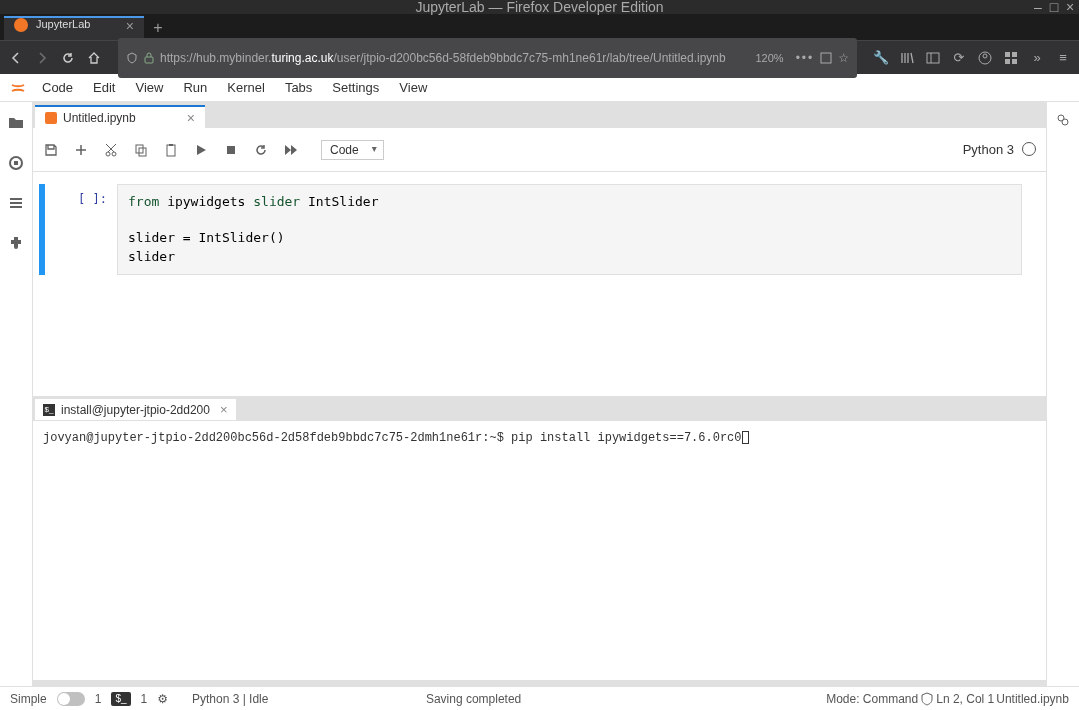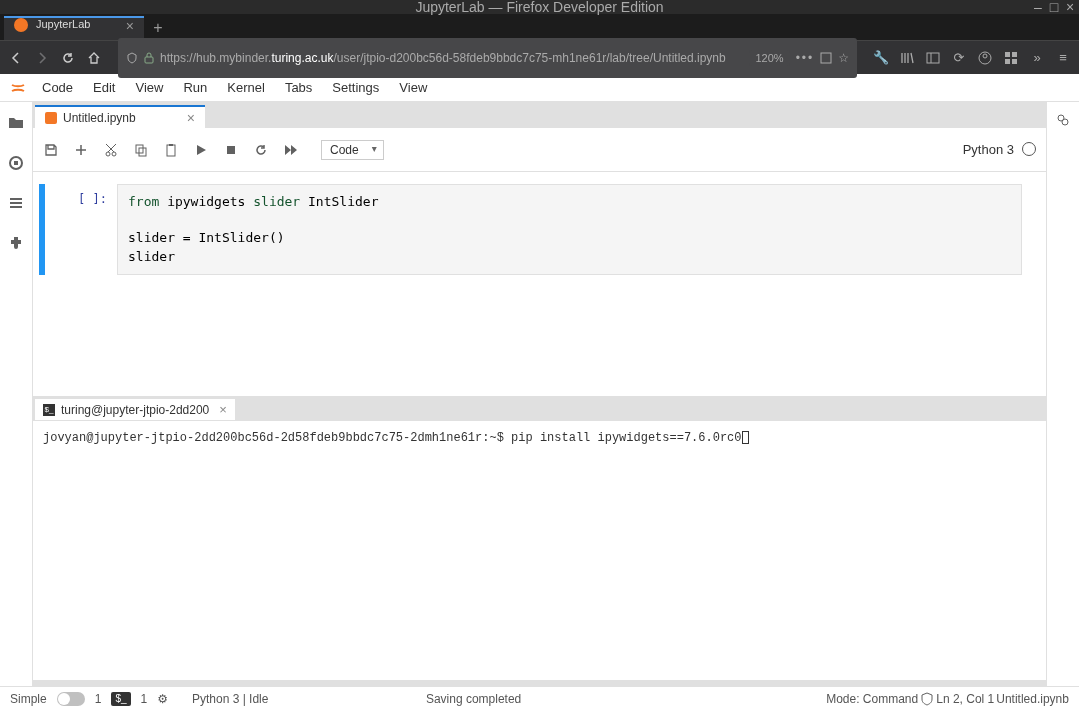--- a/index.html
+++ b/index.html
@@ -302,21 +302,21 @@
         <div class="cell-input"><span class="kw-green">from</span><span> ipywidgets </span><span class="kw-green">slider</span><span> IntSlider</span>
 <span></span>
 <span>slider = IntSlider()</span>
 <span>slider</span></div>
       </div>
     </div>
 
     <div class="term-tabstrip">
       <div class="term-tab">
         <span class="term-icon">$_</span>
-        <span>turing@jupyter-jtpio-2dd200</span>
+        <span>install@jupyter-jtpio-2dd200</span>
         <span class="tab-close">×</span>
       </div>
     </div>
     <div class="term-body">
       <span>jovyan@jupyter-jtpio-2dd200bc56d-2d58fdeb9bbdc7c75-2dmh1ne61r:~$ </span><span>pip install ipywidgets==7.6.0rc0</span><span class="term-cursor"></span>
     </div>
   </div>
 
   <div class="jl-rightbar">
     <span class="lb-icon">

